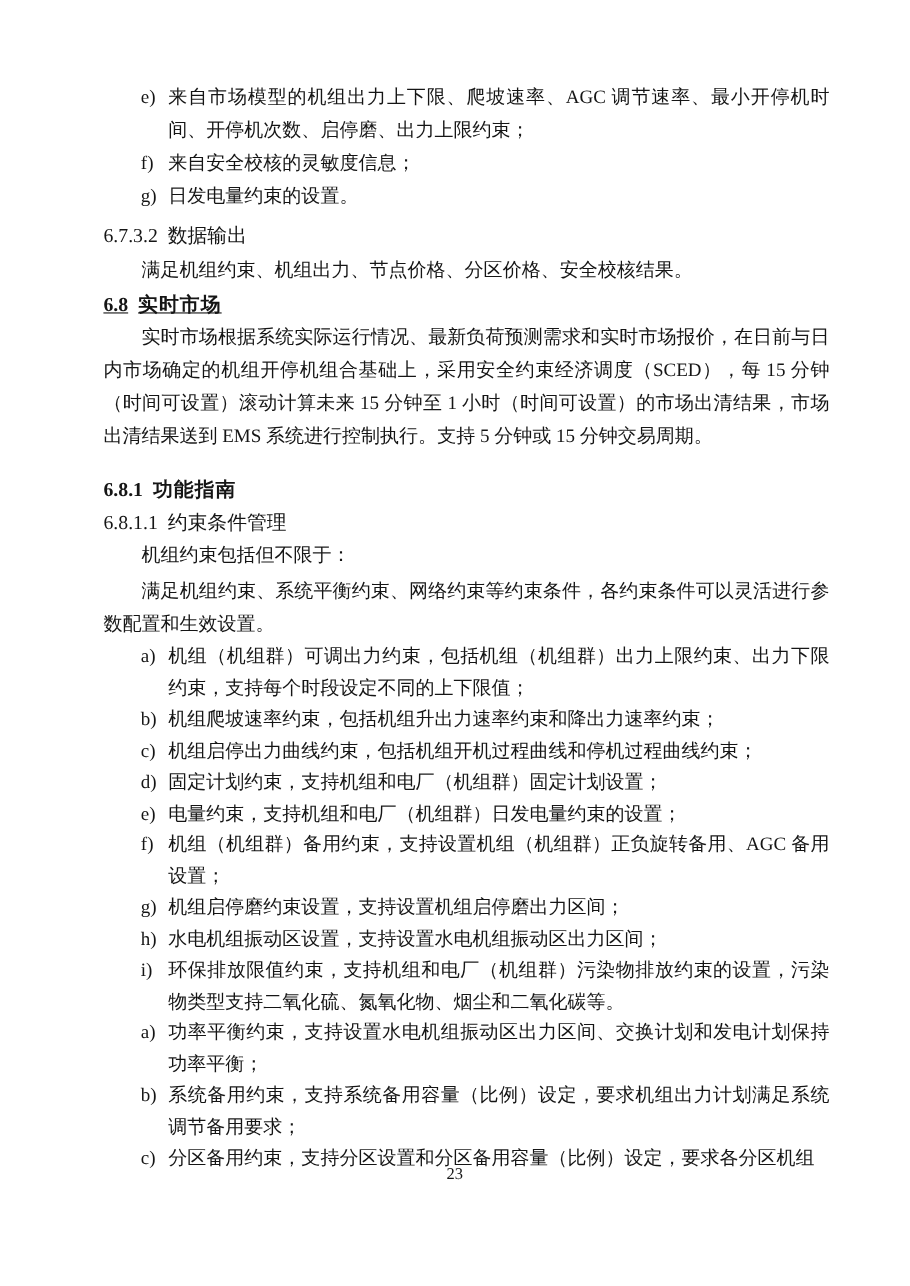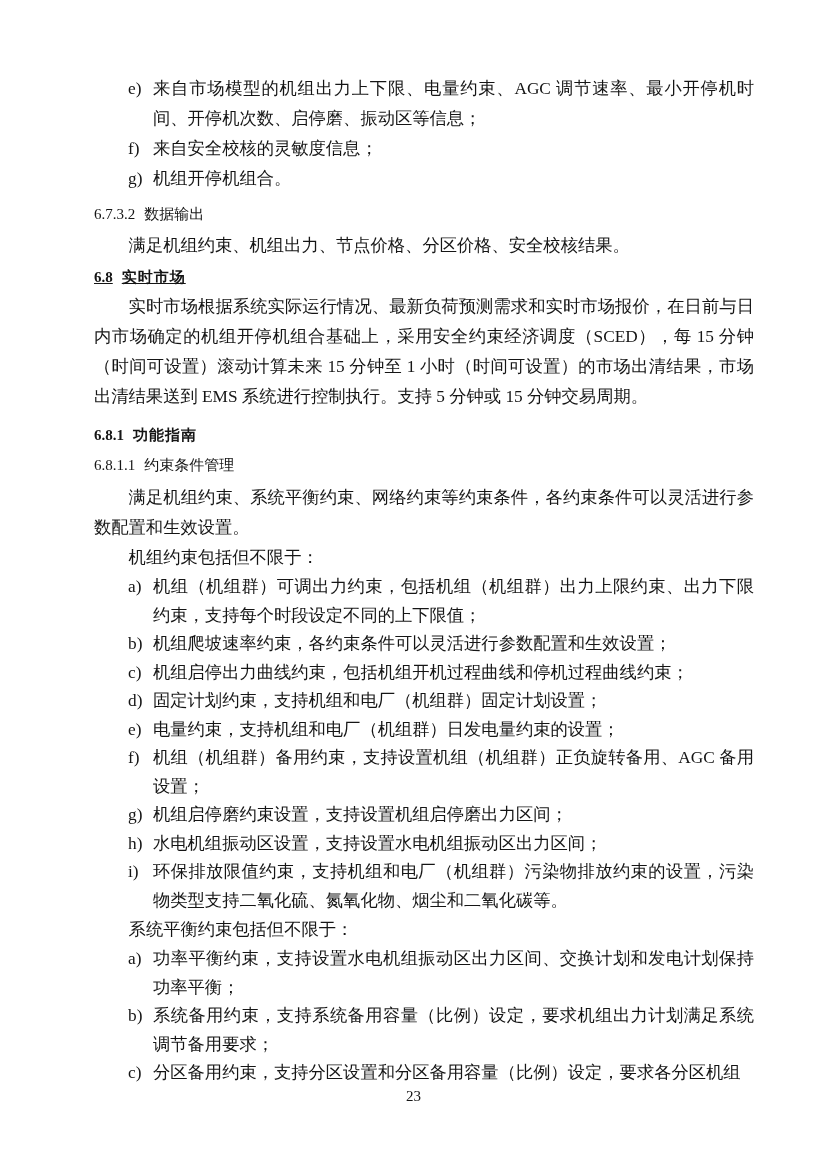--- a/index.html
+++ b/index.html
@@ -33,66 +33,66 @@
   .doc-list li { display: flex; line-height: 28.5px; }
   .list-top li { line-height: 30px; }
   .li-marker {
     flex: 0 0 59px;
     box-sizing: border-box;
     padding-left: 34px;
   }
   .li-text { flex: 1 1 auto; text-align: justify; }
 
   
-  .heading { font-size: 15px; line-height: 30px; text-align: left; }
+  .heading { font-size: 18px; line-height: 30px; text-align: left; }
   .heading .h-num { margin-right: 9px; }
   .heading-plain { font-weight: normal; }
   .heading-bold .h-num { font-weight: bold; }
   .heading-bold .h-title {
     font-weight: bold;
     font-family: "Liberation Sans", "DejaVu Sans", sans-serif;
     letter-spacing: 1px;
   }
 
   
   .mt-h-dataout  { margin-top: 5px; }
   .mt-p-dataout  { margin-top: 2px; }
   .mt-h-realtime { margin-top: 1px; text-decoration: underline; }
-  .mt-h-guide    { margin-top: 8px; }
+  .mt-h-guide    { margin-top: 18px; }
   .mt-h-cmgmt    { margin-top: 0; }
   .mt-p-intro    { margin-top: 3px; }
 
   .page-number {
     position: absolute;
-    top: 1086px;
+    top: 1058px;
     left: 0;
     width: 100%;
     text-align: center;
     font-size: 15px;
     line-height: 20px;
   }
 </style>
 </head>
 <body>
 
 <div class="page">
   <div class="content">
 
     <ul class="doc-list list-top">
       <li>
         <span class="li-marker">e)</span>
-        <span class="li-text">来自市场模型的机组出力上下限、电量约束、AGC 调节速率、最小开停机时间、开停机次数、启停磨、振动区等信息；</span>
+        <span class="li-text">来自市场模型的机组出力上下限、爬坡速率、AGC 调节速率、最小开停机时间、开停机次数、启停磨、出力上限约束；</span>
       </li>
       <li>
         <span class="li-marker">f)</span>
         <span class="li-text">来自安全校核的灵敏度信息；</span>
       </li>
       <li>
         <span class="li-marker">g)</span>
-        <span class="li-text">机组开停机组合。</span>
+        <span class="li-text">日发电量约束的设置。</span>
       </li>
     </ul>
 
     <p class="heading heading-plain mt-h-dataout">
       <span class="h-num">6.7.3.2</span><span class="h-title">数据输出</span>
     </p>
 
     <p class="para mt-p-dataout">满足机组约束、机组出力、节点价格、分区价格、安全校核结果。</p>
 
     <p class="heading heading-bold mt-h-realtime">
@@ -102,32 +102,32 @@
     <p class="para">实时市场根据系统实际运行情况、最新负荷预测需求和实时市场报价，在日前与日内市场确定的机组开停机组合基础上，采用安全约束经济调度（SCED），每 15 分钟（时间可设置）滚动计算未来 15 分钟至 1 小时（时间可设置）的市场出清结果，市场出清结果送到 EMS 系统进行控制执行。支持 5 分钟或 15 分钟交易周期。</p>
 
     <p class="heading heading-bold mt-h-guide">
       <span class="h-num">6.8.1</span><span class="h-title">功能指南</span>
     </p>
 
     <p class="heading heading-plain mt-h-cmgmt">
       <span class="h-num">6.8.1.1</span><span class="h-title">约束条件管理</span>
     </p>
 
+    <p class="para">机组约束包括但不限于：</p>
+
     <p class="para mt-p-intro">满足机组约束、系统平衡约束、网络约束等约束条件，各约束条件可以灵活进行参数配置和生效设置。</p>
-
-    <p class="para">机组约束包括但不限于：</p>
 
     <ul class="doc-list">
       <li>
         <span class="li-marker">a)</span>
         <span class="li-text">机组（机组群）可调出力约束，包括机组（机组群）出力上限约束、出力下限约束，支持每个时段设定不同的上下限值；</span>
       </li>
       <li>
         <span class="li-marker">b)</span>
-        <span class="li-text">机组爬坡速率约束，各约束条件可以灵活进行参数配置和生效设置；</span>
+        <span class="li-text">机组爬坡速率约束，包括机组升出力速率约束和降出力速率约束；</span>
       </li>
       <li>
         <span class="li-marker">c)</span>
         <span class="li-text">机组启停出力曲线约束，包括机组开机过程曲线和停机过程曲线约束；</span>
       </li>
       <li>
         <span class="li-marker">d)</span>
         <span class="li-text">固定计划约束，支持机组和电厂（机组群）固定计划设置；</span>
       </li>
       <li>
@@ -145,21 +145,20 @@
       <li>
         <span class="li-marker">h)</span>
         <span class="li-text">水电机组振动区设置，支持设置水电机组振动区出力区间；</span>
       </li>
       <li>
         <span class="li-marker">i)</span>
         <span class="li-text">环保排放限值约束，支持机组和电厂（机组群）污染物排放约束的设置，污染物类型支持二氧化硫、氮氧化物、烟尘和二氧化碳等。</span>
       </li>
     </ul>
 
-    <p class="para">系统平衡约束包括但不限于：</p>
 
     <ul class="doc-list">
       <li>
         <span class="li-marker">a)</span>
         <span class="li-text">功率平衡约束，支持设置水电机组振动区出力区间、交换计划和发电计划保持功率平衡；</span>
       </li>
       <li>
         <span class="li-marker">b)</span>
         <span class="li-text">系统备用约束，支持系统备用容量（比例）设定，要求机组出力计划满足系统调节备用要求；</span>
       </li>

